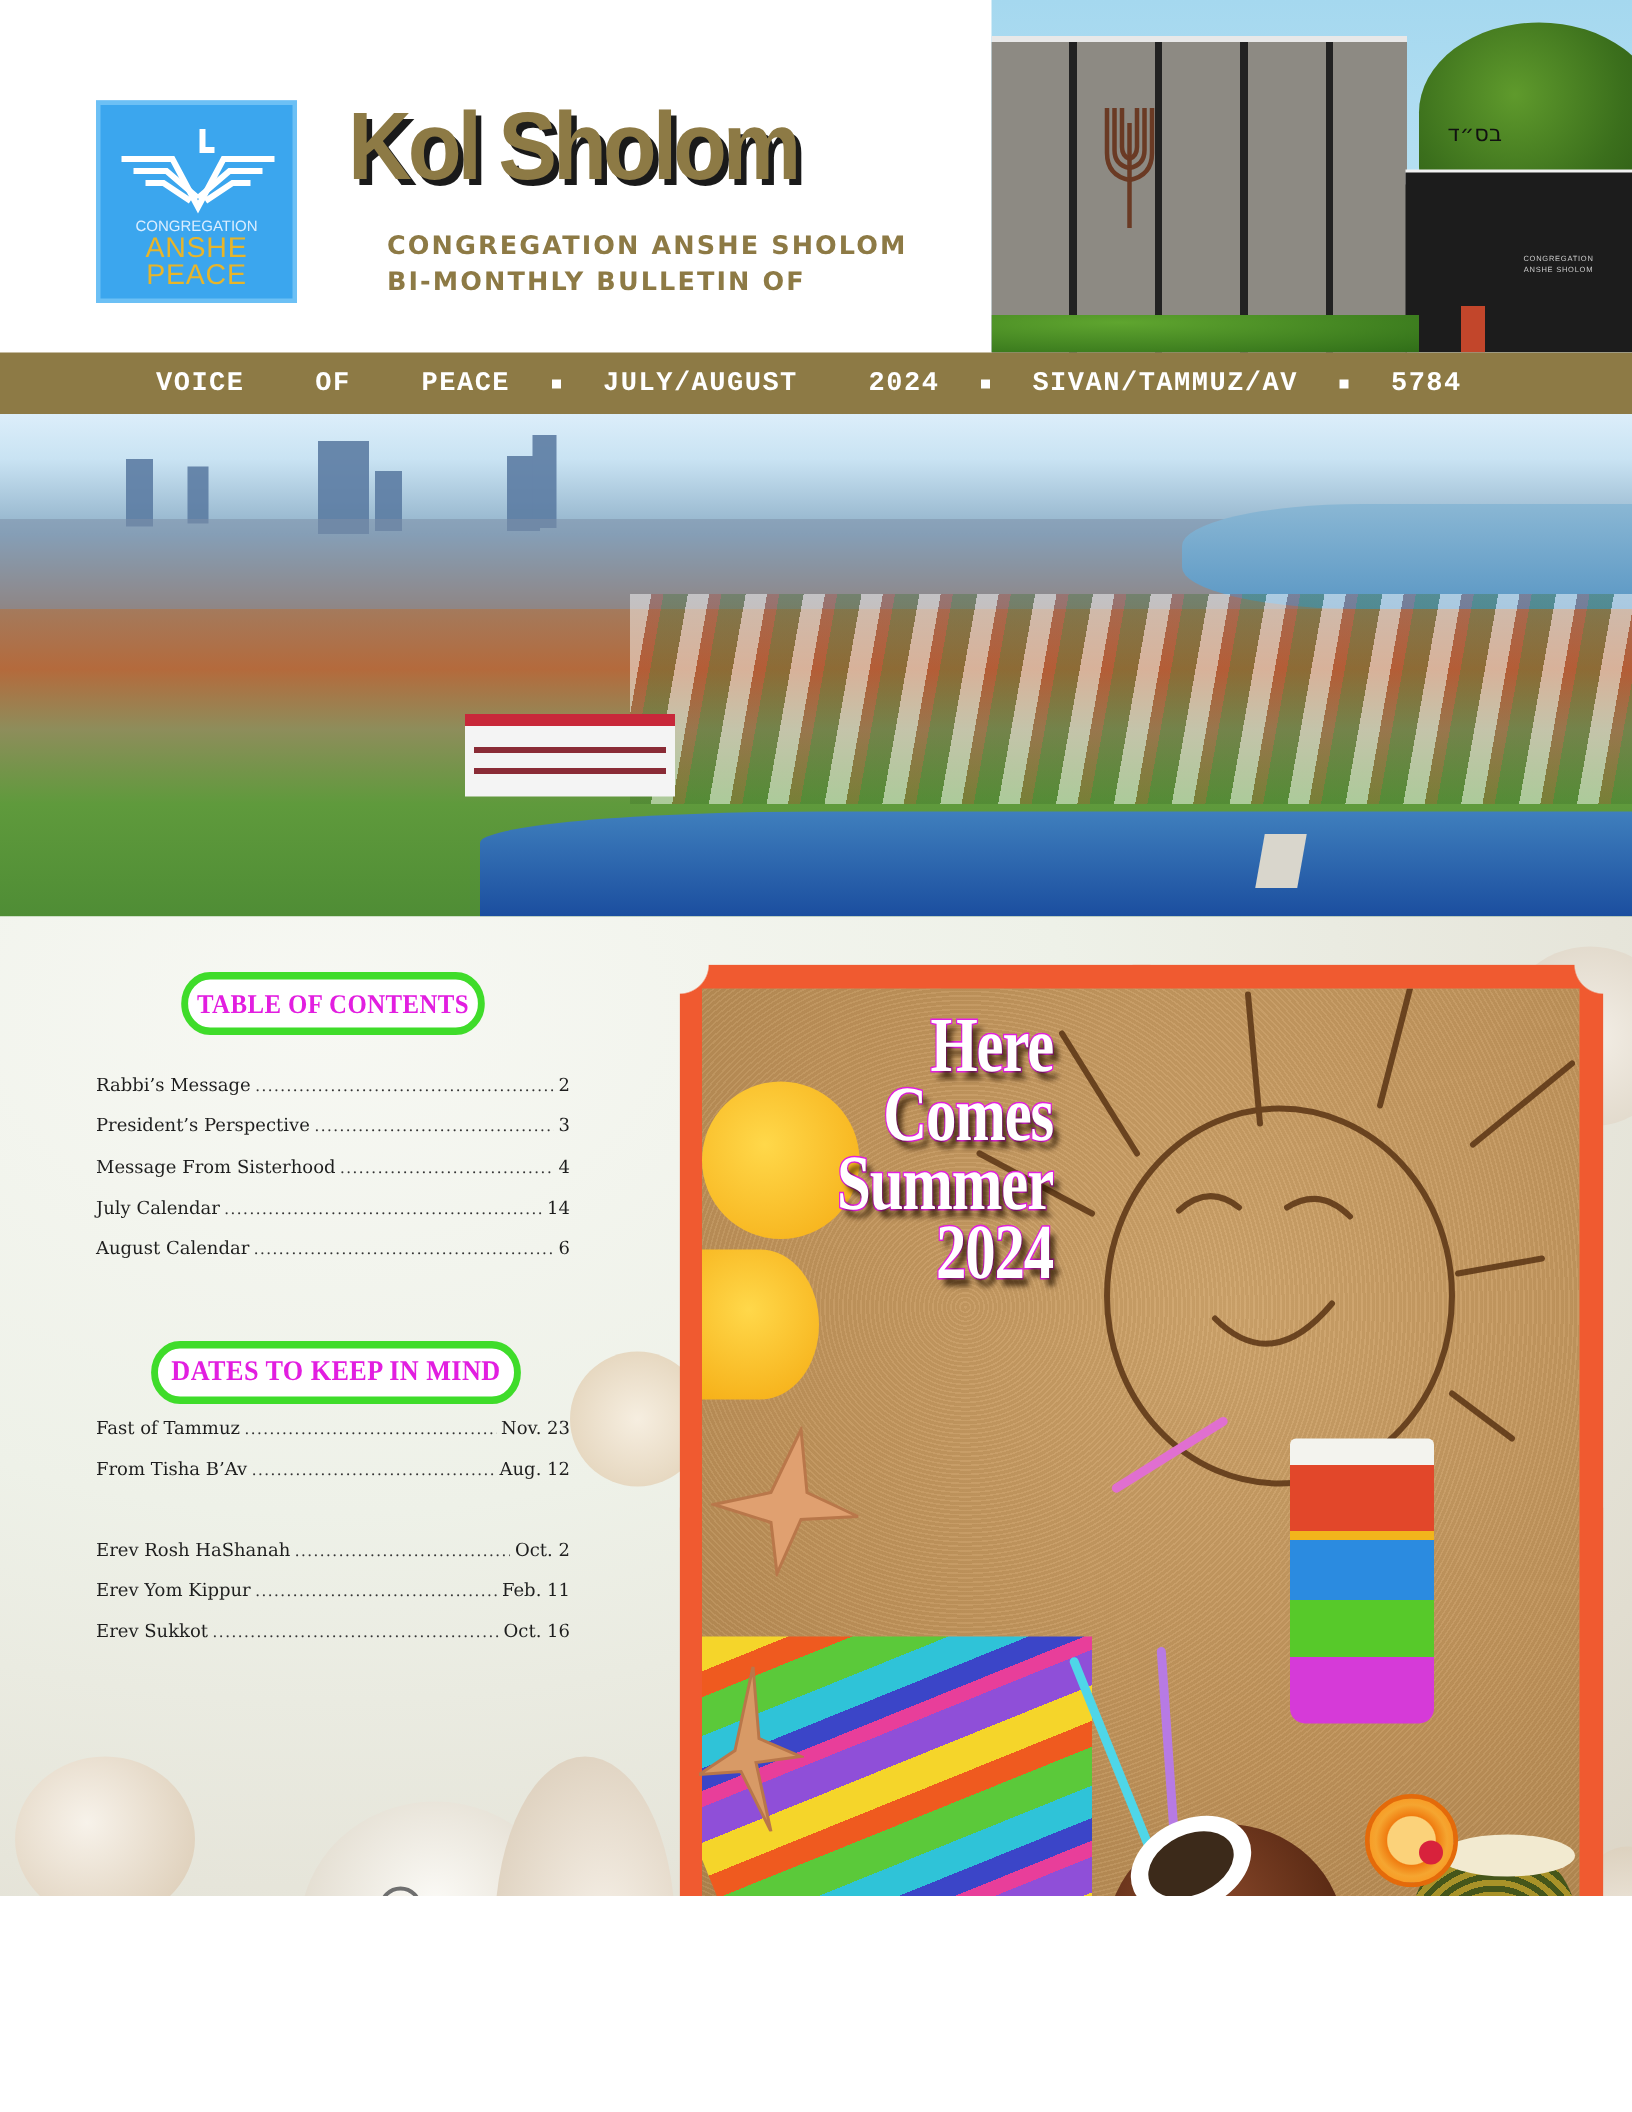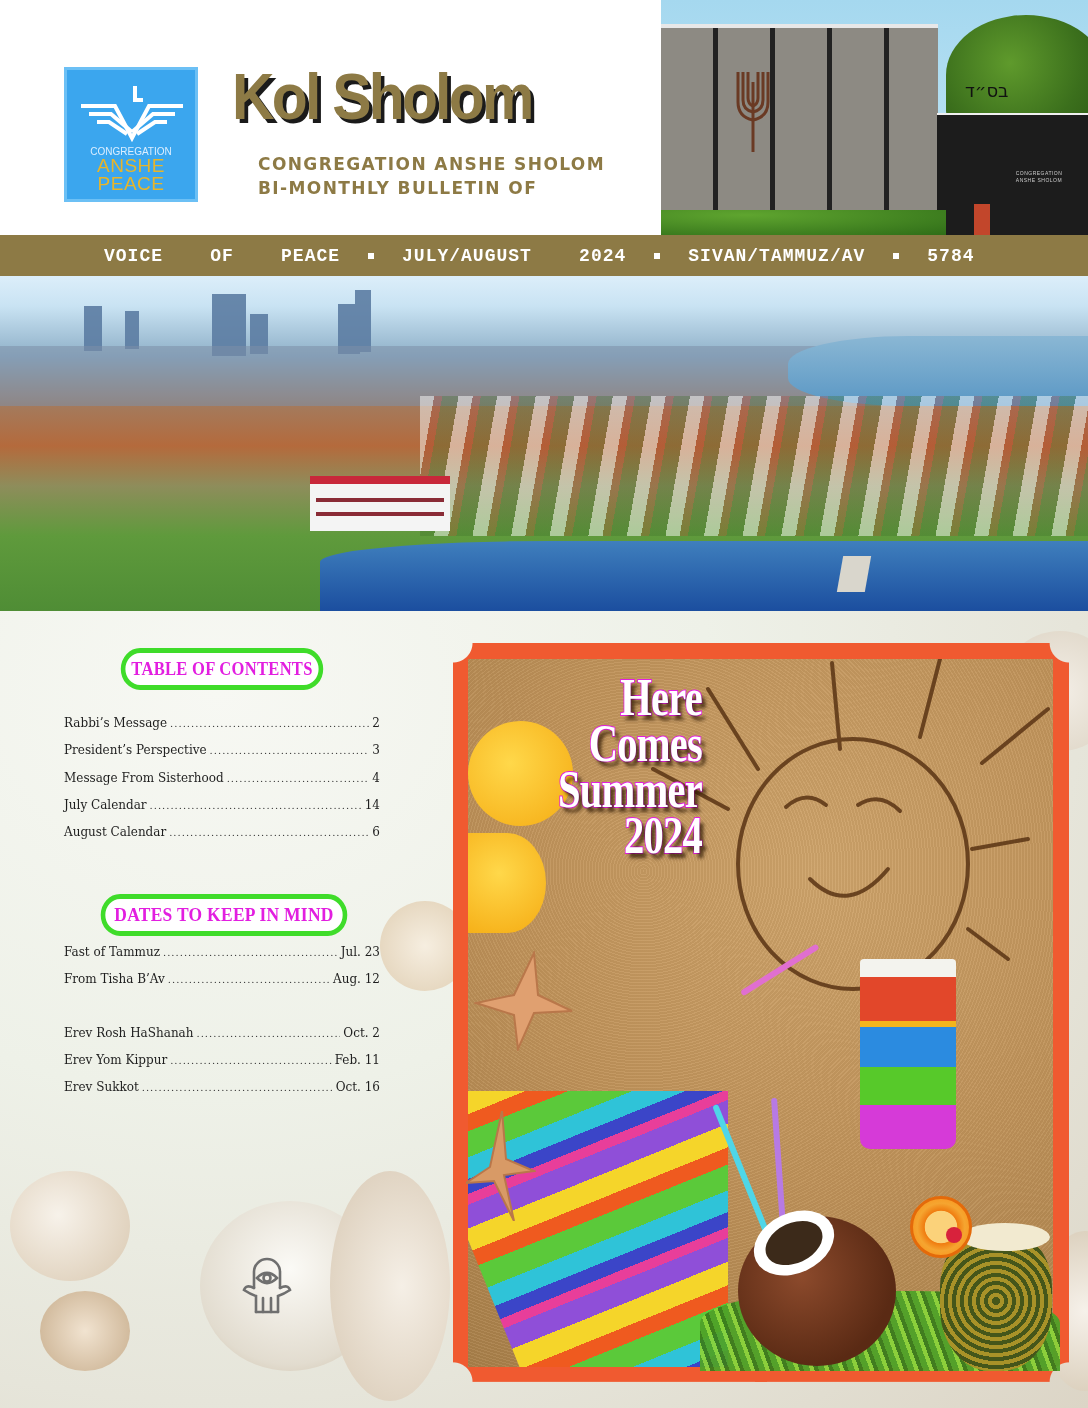--- a/index.html
+++ b/index.html
@@ -21,41 +21,41 @@
   .building { position: absolute; left: 661px; top: 0; width: 427px; height: 235px; background: linear-gradient(#a5d8ef, #c5e7f6); overflow: hidden; }
   .tree { position: absolute; left: 285px; top: 15px; width: 160px; height: 120px; border-radius: 50% 50% 20% 20%; background: radial-gradient(circle at 40% 40%, #5f9a2c, #3b6f1c 60%, #2c5814); }
   .hall { position: absolute; left: 0; top: 28px; width: 277px; height: 210px; background: repeating-linear-gradient(90deg, #8d8a83 0 52px, #222 52px 57px), #9c9890; }
   .hall-roof { position: absolute; left: 0; top: 24px; width: 277px; height: 10px; background: #e8e8e8; }
   .menorah { position: absolute; left: 73px; top: 62px; width: 38px; height: 90px; }
   .annex { position: absolute; left: 276px; top: 115px; width: 151px; height: 120px; background: #1c1c1c; }
   .annex-roof { position: absolute; left: 276px; top: 113px; width: 151px; height: 10px; background: #f0f0f0; }
   .annex-sign { position: absolute; left: 348px; top: 170px; width: 60px; font-size: 5px; color: #ccc; line-height: 7px; text-align: center; letter-spacing: 0.5px; }
   .annex-door { position: absolute; left: 313px; top: 204px; width: 16px; height: 31px; background: #c2462b; }
   .hedge { position: absolute; left: 0; top: 210px; width: 285px; height: 25px; background: radial-gradient(ellipse at 30% 20%, #5fa52f, #2f6d18); }
-  .bsd { position: absolute; left: 965px; top: 80px; font-family: "DejaVu Sans", sans-serif; font-size: 18px; color: #111; direction: rtl; }
+  .bsd { position: absolute; left: 965px; top: 80px; font-family: "DejaVu Sans", sans-serif; font-size: 15px; color: #111; direction: rtl; }
 
   
   .band { position: absolute; left: 0; top: 235px; width: 1088px; height: 41px; background: #8d7a45; display: flex; align-items: center; padding-left: 104px; color: #fff; font-family: "DejaVu Sans", sans-serif; font-weight: bold; font-size: 18px; letter-spacing: 1px; }
   .band span { white-space: pre; font-family: Liberation Mono, monospace; }
   .band .dot { display: inline-block; width: 6px; height: 6px; background: #fff; margin: 0 28px; }
 
   
   .aerial { position: absolute; left: 0; top: 276px; width: 1088px; height: 335px; overflow: hidden;
     background: linear-gradient(180deg, #dceefa 0px, #c9e3f3 30px, #8fb0c8 80px, #a47a5c 130px, #b46a3c 170px, #8e8d5b 210px, #5f9a3c 260px, #4f8d35 335px); }
   .water { position: absolute; right: 0; top: 60px; width: 300px; height: 70px; background: linear-gradient(#8ab7d4, #5a97c4); border-radius: 40% 0 0 40%; }
   .bay { position: absolute; left: 320px; top: 265px; width: 768px; height: 70px; background: linear-gradient(#3f7fbd, #1b4e9f); border-radius: 30% 0 0 0; }
   .skyline { position: absolute; top: 0; left: 0; }
   .houses { position: absolute; left: 420px; top: 120px; width: 668px; height: 140px;
     background: repeating-linear-gradient(100deg, rgba(255,255,255,0.6) 0 14px, rgba(180,60,40,0.35) 14px 22px, rgba(60,110,40,0.4) 22px 38px); opacity: 0.8; }
   .club { position: absolute; left: 310px; top: 200px; width: 140px; height: 55px; background: #f4f4f4; border-top: 8px solid #c8283a; }
   .club::after { content: ""; position: absolute; left: 6px; right: 6px; top: 14px; height: 4px; background: #8a2b36; box-shadow: 0 14px 0 #8a2b36; }
   .pier { position: absolute; left: 840px; top: 280px; width: 28px; height: 36px; background: #d9d6cc; transform: skewX(-10deg); }
 
   
-  .lower { position: absolute; left: 0; top: 611px; width: 1088px; height: 797px; overflow: hidden;
+  .lower { position: absolute; left: 0; top: 611px; width: 1088px; height: 653px; overflow: hidden;
     background: radial-gradient(ellipse at 20% 10%, #f7f8f3 0%, #eef1e8 40%, #e6e5da 70%, #dcd5c6 100%); }
   .shell { position: absolute; border-radius: 50%; }
 
   .pill { position: absolute; height: 42px; border: 5px solid #3fdc2a; border-radius: 22px; background: #fff; display: flex; align-items: center; justify-content: center; color: #e21ee0; font-family: "Liberation Serif", serif; font-weight: bold; font-size: 18px; letter-spacing: 0.3px; transform: scaleX(0.92); }
   .pill-toc { left: 112px; top: 37px; width: 220px; }
   .pill-dates { left: 90px; top: 283px; width: 268px; font-size: 19px; }
 
   .toc { position: absolute; left: 64px; width: 316px; font-family: "DejaVu Serif", serif; font-size: 12px; color: #1e1e1e; }
   .toc-list { top: 105px; }
   .dates-list { top: 334px; }
@@ -229,21 +229,21 @@
       <span class="val">6</span>
     </div>
   </div>
 
   <div class="pill pill-dates">DATES TO KEEP IN MIND</div>
 
   <div class="toc dates-list">
     <div class="row">
       <span class="lbl">Fast of Tammuz</span>
       <span class="lead"></span>
-      <span class="val">Jul. 23</span>
+      <span class="val">Nov. 23</span>
     </div>
     <div class="row">
       <span class="lbl">From Tisha B’Av</span>
       <span class="lead"></span>
       <span class="val">Aug. 12</span>
     </div>
     <div class="gap"></div>
     <div class="row">
       <span class="lbl">Erev Rosh HaShanah</span>
       <span class="lead"></span>

